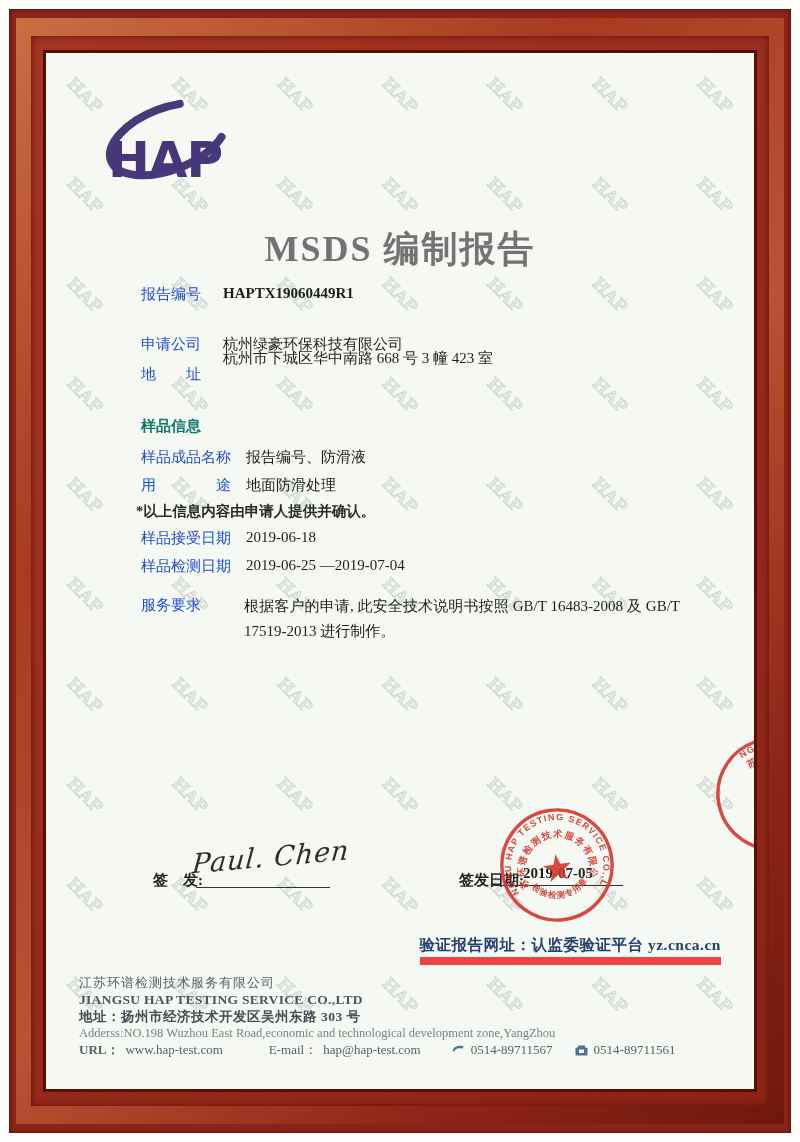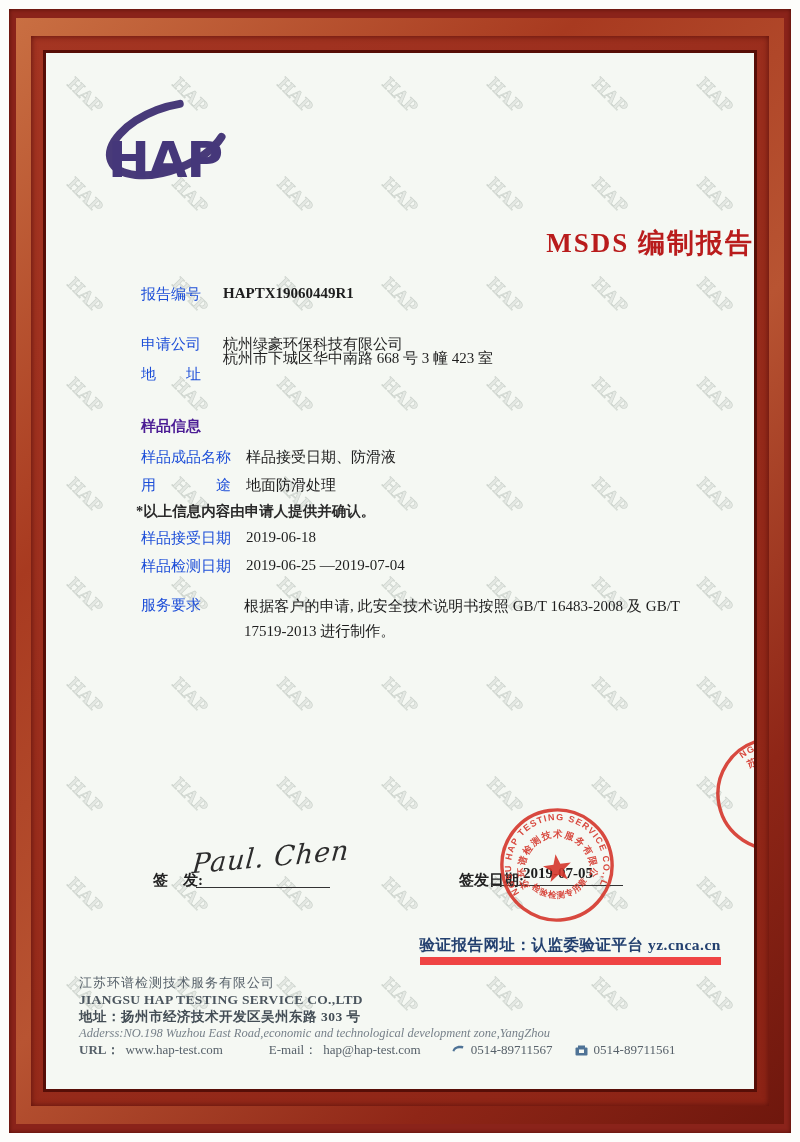--- a/index.html
+++ b/index.html
@@ -10,27 +10,27 @@
     background:linear-gradient(135deg,#c96f42 0%,#a83a20 30%,#b85432 55%,#8f2617 80%,#6f170d 100%);}
   .frame-inner{height:100%;background:linear-gradient(135deg,#a43522,#8c2315);padding:14px 12px;box-sizing:border-box;box-shadow:inset 0 0 6px #58100a;}
   .frame-line{height:100%;background:#570e07;padding:3px;box-sizing:border-box;}
   .page{height:100%;background:#f5f8f3;position:relative;overflow:hidden;}
 
   .wm{position:absolute;transform:rotate(45deg);font:bold 17px "DejaVu Serif",serif;
       color:rgba(140,152,144,0.16);-webkit-text-stroke:0.6px rgba(135,148,140,0.32);}
 
   .abs{position:absolute;}
   .logo-svg{position:absolute;left:50px;top:40px;width:140px;height:110px;}
-  .title{position:absolute;left:0;right:0;top:172px;text-align:right;font-size:27px;font-weight:bold;
-         color:#b91c1c;letter-spacing:2px;}
+  .title{position:absolute;left:0;right:0;top:172px;text-align:center;font-size:36px;font-weight:bold;
+         color:#737373;letter-spacing:2px;}
 
   .row-label{position:absolute;left:95px;font-size:15px;font-weight:normal;color:#1d4ed8;white-space:pre;}
   .row-value{position:absolute;font-size:15px;color:#1e1e1e;white-space:pre;}
   .bold-val{font-weight:bold;}
-  .section-head{position:absolute;left:95px;font-size:15px;font-weight:bold;color:#4c1d95;}
+  .section-head{position:absolute;left:95px;font-size:15px;font-weight:bold;color:#0f766e;}
   .note{position:absolute;left:90px;font-size:14.5px;font-weight:bold;color:#2a2a2a;}
   .service-val{position:absolute;left:198px;top:541px;width:436px;font-size:15px;color:#1e1e1e;line-height:25px;text-align:justify;}
 
   .sig-label{position:absolute;left:107px;top:818px;font-size:15px;font-weight:bold;color:#222;white-space:pre;}
   .sig-line{position:absolute;left:150px;top:834px;width:134px;border-bottom:1.5px solid #333;}
   .sig-name{position:absolute;left:146px;top:786px;width:210px;font-family:"DejaVu Serif",serif;
             font-style:italic;font-size:27px;color:#2c2c2c;transform:rotate(-5deg) skewX(-10deg);letter-spacing:1px;}
   .issue-label{position:absolute;left:413px;top:818px;font-size:15px;font-weight:bold;color:#222;}
   .issue-line{position:absolute;left:447px;top:832px;width:130px;border-bottom:1.5px solid #333;}
   .issue-value{position:absolute;left:452px;top:812px;width:120px;text-align:center;font-size:15px;font-weight:bold;color:#1e1e1e;}
@@ -39,21 +39,21 @@
   .stamp-main{left:452px;top:753px;transform:rotate(-8deg);}
   .stamp-edge{left:668px;top:682px;transform:rotate(78deg);}
 
   .verify{position:absolute;right:33px;top:882px;font-size:15.5px;font-weight:bold;color:#23406f;
           border-bottom:8px solid #ef4444;padding-bottom:1px;letter-spacing:0.5px;}
 
   .footer{position:absolute;left:33px;top:921px;font-family:"Liberation Serif","DejaVu Serif",serif;}
   .f-cn{font-size:13px;color:#57616a;letter-spacing:1px;line-height:17px;}
   .f-en{font-size:13.5px;font-weight:bold;color:#4b555e;line-height:17px;letter-spacing:0.3px;}
   .f-addr{font-size:13.5px;font-weight:bold;color:#434d55;line-height:17px;letter-spacing:0.5px;}
-  .f-addr-en{font-size:12.5px;color:#77818a;line-height:16px;font-style:italic;}
+  .f-addr-en{font-size:12.5px;color:#77818a;line-height:16px;}
   .f-url{font-size:13px;color:#57616a;line-height:18px;display:flex;align-items:center;gap:6px;}
   .f-url .seg{white-space:pre;}
   .icon{display:inline-flex;align-items:center;color:#4f7396;}
 </style>
 </head>
 <body>
 
 <div class="mat">
  <div class="frame-outer">
   <div class="frame-bevel">
@@ -146,21 +146,21 @@
 
       <div class="row-label" style="top:282px">申请公司</div>
       <div class="row-value" style="left:177px;top:282px">杭州绿豪环保科技有限公司</div>
 
       <div class="row-label" style="top:312px">地　　址</div>
       <div class="row-value" style="left:177px;top:296px">杭州市下城区华中南路 668 号 3 幢 423 室</div>
 
       <div class="section-head" style="top:364px">样品信息</div>
 
       <div class="row-label" style="top:395px">样品成品名称</div>
-      <div class="row-value" style="left:200px;top:395px">样品接受日期、防滑液</div>
+      <div class="row-value" style="left:200px;top:395px">报告编号、防滑液</div>
 
       <div class="row-label" style="top:423px">用　　　　途</div>
       <div class="row-value" style="left:200px;top:423px">地面防滑处理</div>
 
       <div class="note" style="top:449px">*以上信息内容由申请人提供并确认。</div>
 
       <div class="row-label" style="top:476px">样品接受日期</div>
       <div class="row-value" style="left:200px;top:476px">2019-06-18</div>
 
       <div class="row-label" style="top:504px">样品检测日期</div>

